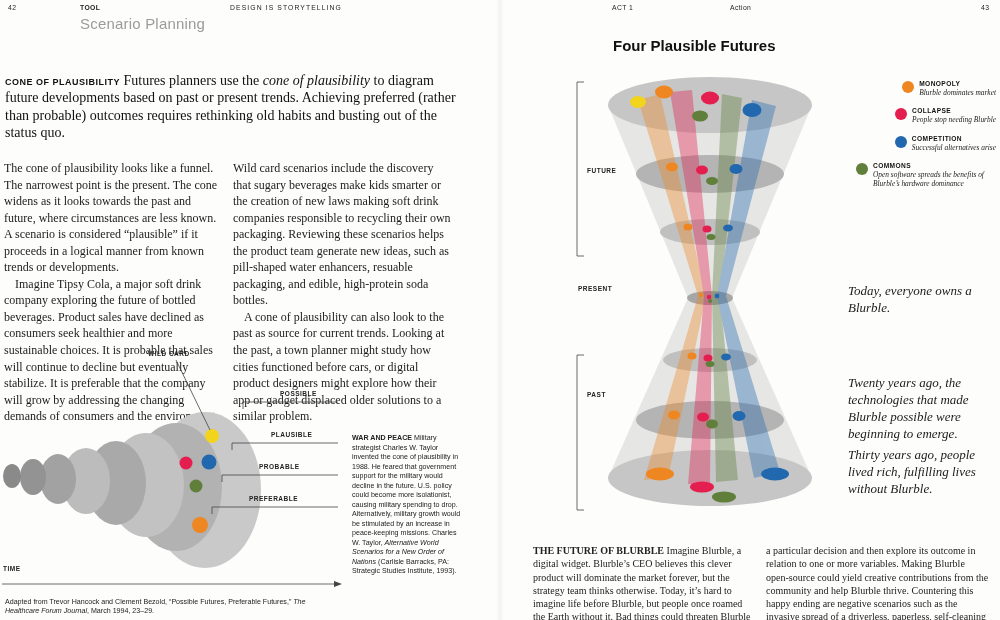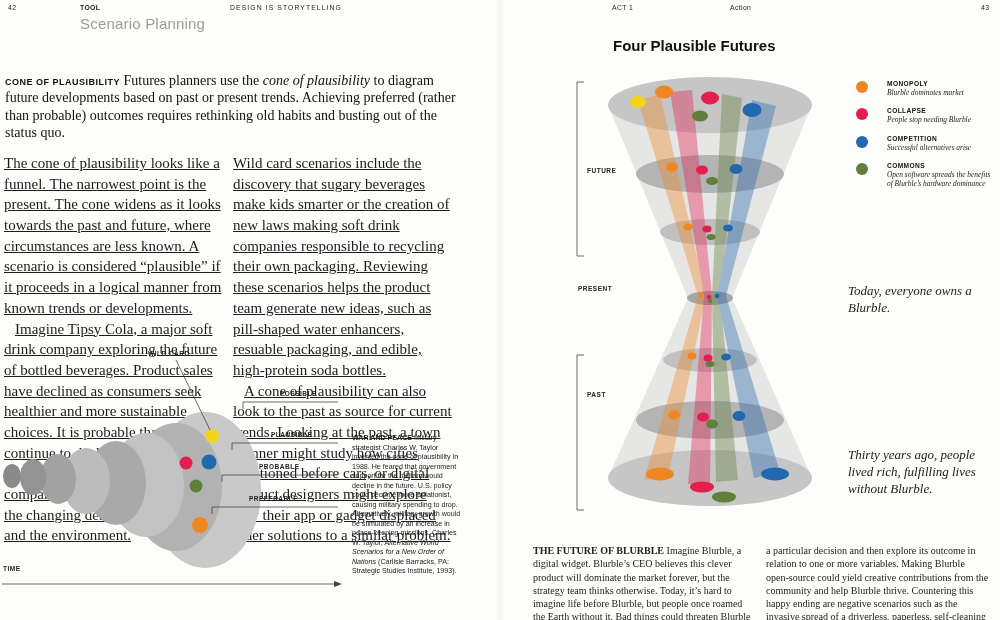--- a/index.html
+++ b/index.html
@@ -16,37 +16,37 @@
   .hdr.track { letter-spacing:1.1px; }
 
   .page-title { position:absolute; left:80px; top:15px; font-family:"Liberation Sans", sans-serif;
                 font-size:15px; color:#9b9b9b; letter-spacing:.2px; }
 
   .lede { position:absolute; left:5px; top:72px; width:454px; font-size:14px;
           line-height:1.24; color:#101010; }
   .leadin { font-family:"Liberation Sans", sans-serif; font-weight:bold; font-size:9px;
             letter-spacing:.5px; }
 
-  .bodycol { position:absolute; top:153px; width:220px; font-size:15px; line-height:1.38;text-decoration:underline; }
+  .bodycol { position:absolute; top:160px; width:220px; font-size:12px; line-height:1.38; }
   .bodycol.c1 { left:4px; }
   .bodycol.c2 { left:233px; }
   .bodycol p + p { text-indent:11px; }
 
   .sidebar { position:absolute; left:352px; top:434px; width:110px;
              font-family:"Liberation Sans", sans-serif; font-size:7.1px; line-height:1.34; color:#222; }
   .sidebar .lead { font-weight:bold;text-align:right; }
 
   .caption { position:absolute; left:5px; top:598px; width:330px;
              font-family:"Liberation Sans", sans-serif; font-size:7.1px; line-height:1.3; color:#222; }
 
   .r-title { position:absolute; left:613px; top:37px; font-family:"Liberation Sans", sans-serif;
              font-weight:bold; font-size:15px; color:#111; }
 
   .legend { position:absolute; left:856px; top:80px; width:140px; }
-  .leg-item { display:flex; gap:19px; margin-bottom:10px; }
+  .leg-item { display:flex; gap:5px; margin-bottom:10px;justify-content:flex-end; }
   .leg-dot { width:12px; height:12px; border-radius:50%; flex:0 0 12px; margin-top:1px; }
   .leg-name { font-family:"Liberation Sans", sans-serif; font-weight:bold; font-size:6.6px;
               letter-spacing:.4px; color:#111; }
   .leg-desc { font-size:7.4px; font-style:italic; line-height:1.25; margin-top:1px; color:#222; }
 
   .note { position:absolute; left:848px; width:132px; font-size:13px; font-style:italic;
           line-height:1.3; color:#1b1b1b; }
   .note.n1 { top:283px; } .note.n2 { top:333px; } .note.n3 { top:375px; } .note.n4 { top:447px; }
 
   .rbody { position:absolute; top:544px; width:224px; font-family:Liberation Serif, serif;
@@ -119,20 +119,21 @@
       <path class="dline" d="M338,163 L212,163 L212,170"></path>
     </g>
 
     <text x="3" y="227" class="dl">TIME</text>
     <path class="dline" d="M2,240 L334,240"></path>
     <polygon points="334,237 342,240 334,243" fill="#444"></polygon>
   </svg>
 
   <div class="sidebar"><span class="lead">WAR AND PEACE</span><span> Military strategist Charles W. Taylor invented the cone of plausibility in 1988. He feared that government support for the military would decline in the future. U.S. policy could become more isolationist, causing military spending to drop. Alternatively, military growth would be stimulated by an increase in peace-keeping missions. Charles W. Taylor, </span><i>Alternative World Scenarios for a New Order of Nations</i><span> (Carlisle Barracks, PA: Strategic Studies Institute, 1993).</span></div>
 
+  <div class="caption"><span>Adapted from Trevor Hancock and Clement Bezold, “Possible Futures, Preferable Futures,” </span><i>The Healthcare Forum Journal</i><span>, March 1994, 23–29.</span></div>
 
   <div class="r-title">Four Plausible Futures</div>
 
   <svg class="hour-svg" width="310" height="478" viewBox="0 0 310 478">
     <g>
       <polygon points="68,45 272,45 192,238 148,238" fill="#dcdcdc" opacity="0.7"></polygon>
       <polygon points="148,238 192,238 272,418 68,418" fill="#dcdcdc" opacity="0.7"></polygon>
     </g>
     <g>
       <ellipse cx="170" cy="45" rx="102" ry="28" fill="#c6c6c6"></ellipse>
@@ -220,17 +221,18 @@
     <div class="leg-item">
       <span class="leg-dot" style="background-color: rgb(95, 127, 58);"></span>
       <div>
           <div class="leg-name">COMMONS</div>
            <div class="leg-desc">Open software spreads the benefits of Blurble’s hardware dominance</div>
         </div>
     </div>
   </div>
 
   <div class="note n1">Today, everyone owns a Blurble.</div>
+  <div class="note n3">Twenty years ago, the technologies that made Blurble possible were beginning to emerge.</div>
   <div class="note n4">Thirty years ago, people lived rich, fulfilling lives without Blurble.</div>
 
   <div class="rbody c1"><span class="rlead">THE FUTURE OF BLURBLE</span><span> Imagine Blurble, a digital widget. Blurble’s CEO believes this clever product will dominate the market forever, but the strategy team thinks otherwise. Today, it’s hard to imagine life before Blurble, but people once roamed the Earth without it. Bad things could threaten Blurble in the years to come, such as the rise of Blurble sharing or a global crackdown on Blurble’s monopoly. A scenario planner will look at</span></div>
   <div class="rbody c2"><span>a particular decision and then explore its outcome in relation to one or more variables. Making Blurble open-source could yield creative contributions from the community and help Blurble thrive. Countering this happy ending are negative scenarios such as the invasive spread of a driverless, paperless, self-cleaning Blurble competitor, or a wild-card catastrophe such as a massive recall of exploding Blurbles. Illustrations by Jennifer Tobias.</span></div>
 </div>
 
 </body></html>

